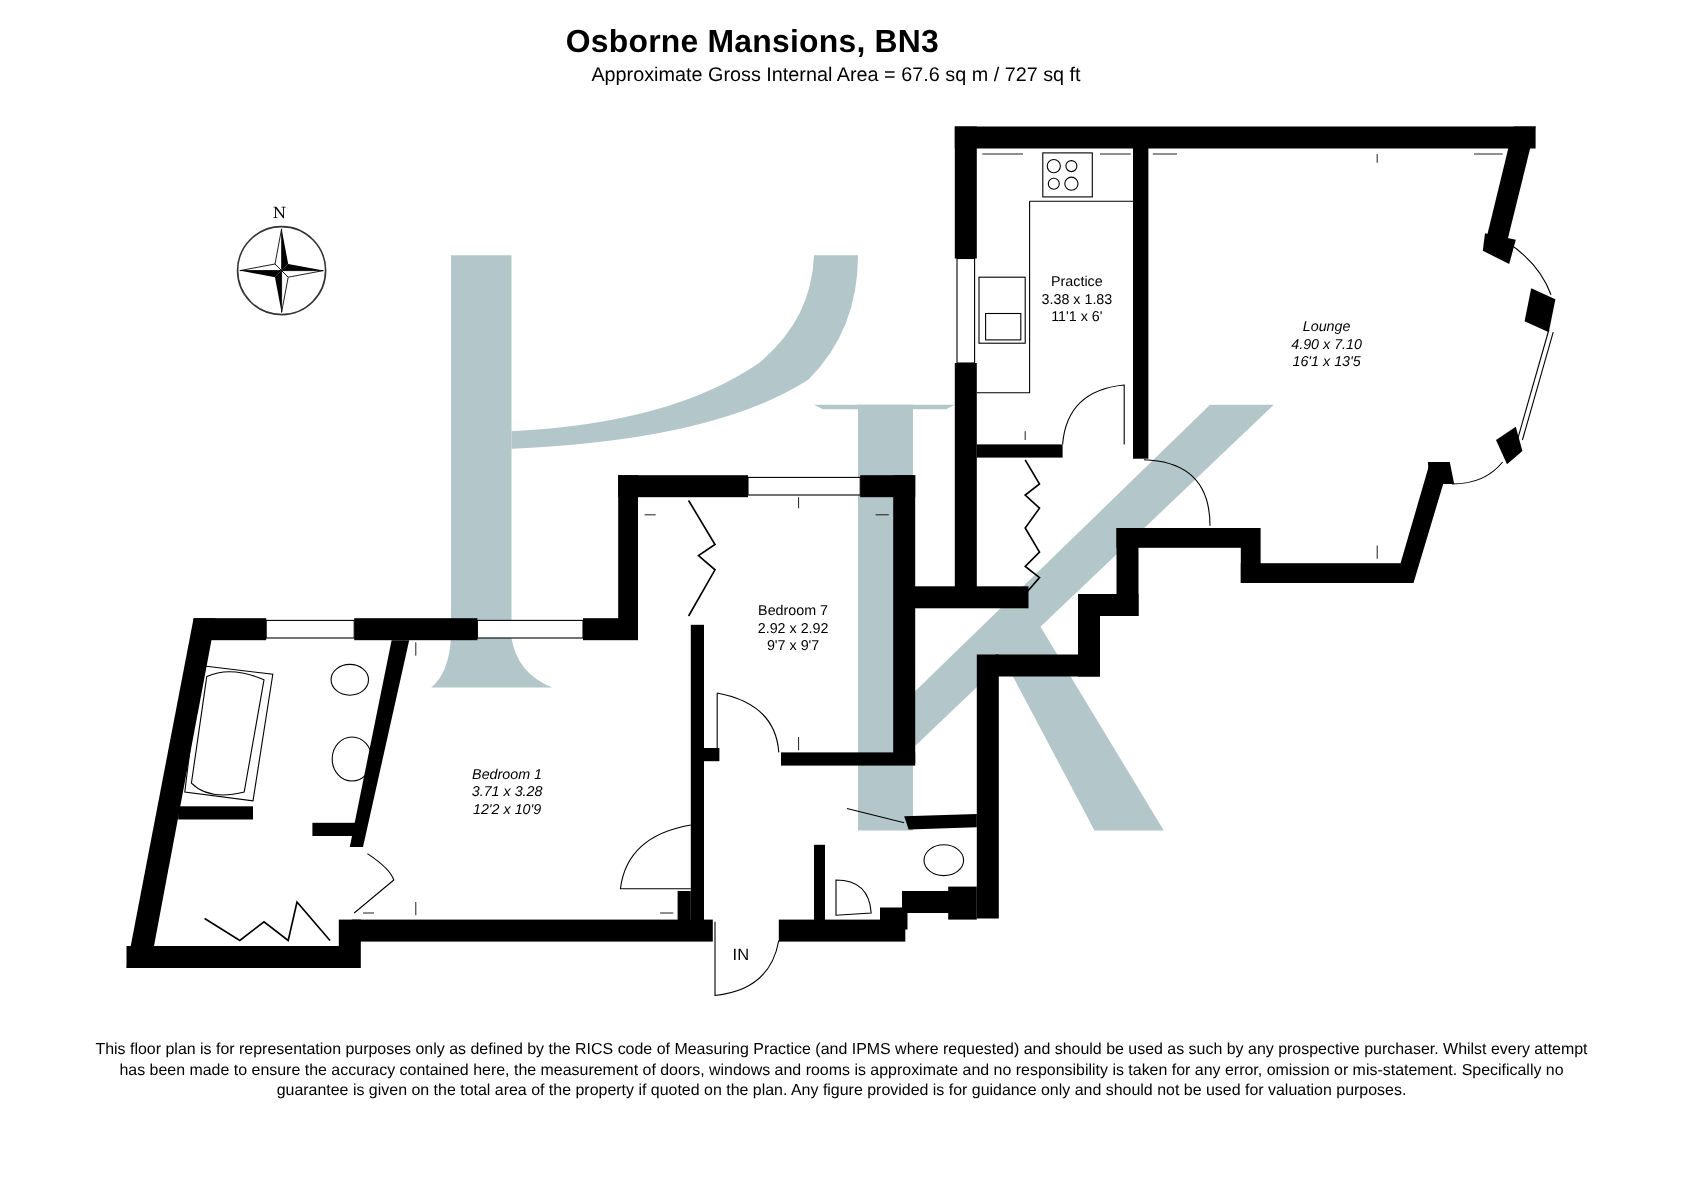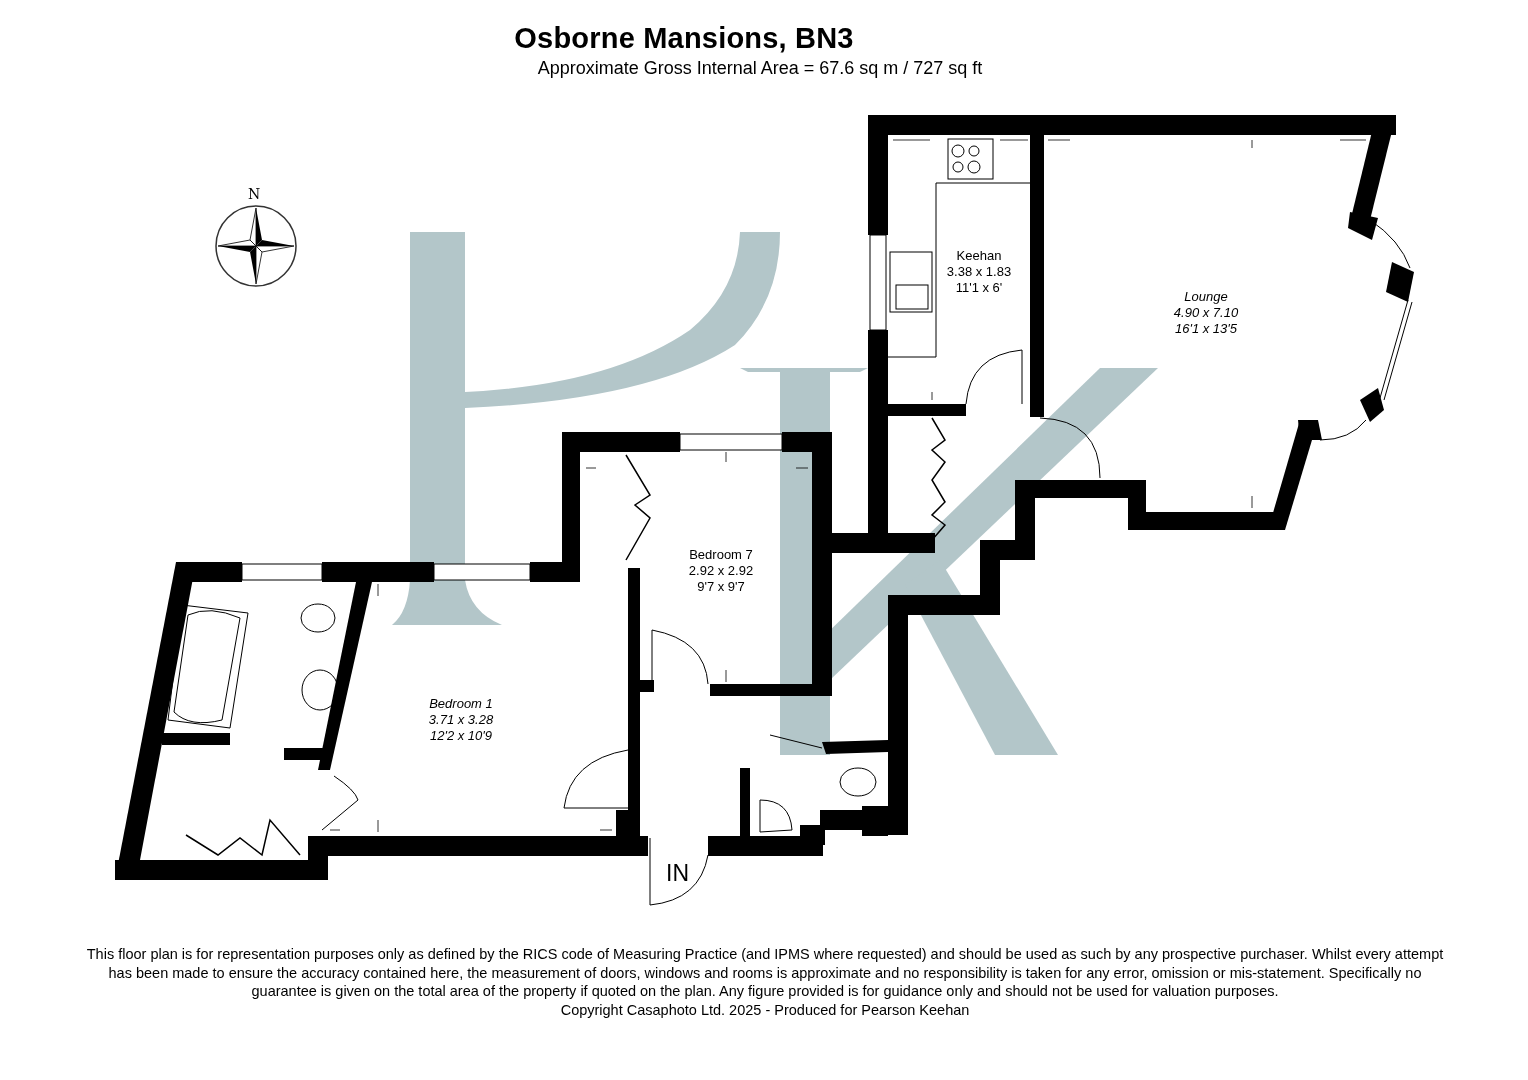--- a/index.html
+++ b/index.html
@@ -1,21 +1,21 @@
 <!DOCTYPE html>
 <html><head>
 <meta charset="utf-8">
 <style>
   html,body{margin:0;padding:0;background:#ffffff;}
   body{width:1528px;height:1080px;position:relative;overflow:hidden;font-family:"Liberation Sans",sans-serif;color:#000;}
   .title{position:absolute;top:22px;left:0;width:1368px;text-align:center;font-weight:bold;font-size:29px;letter-spacing:0.2px;}
   .subtitle{position:absolute;top:58px;left:0;width:1520px;text-align:center;font-size:18px;}
   svg.plan{position:absolute;top:0;left:0;}
   .room-label{position:absolute;text-align:center;font-size:13px;line-height:16px;transform:translateX(-50%);white-space:nowrap;}
-  .in-label{position:absolute;font-size:23px;}
+  .in-label{position:absolute;font-size:15px;}
   .compass-n{position:absolute;left:248px;top:186px;font-family:"DejaVu Serif",serif;font-size:14px;}
   .disclaimer{position:absolute;top:945px;left:80px;width:1370px;text-align:center;font-size:14.5px;line-height:18.5px;}
   .copyright{display:block;}
 </style>
 </head>
 <body>
 
 <div class="title">Osborne Mansions, BN3</div>
 <div class="subtitle">Approximate Gross Internal Area = 67.6 sq m / 727 sq ft</div>
 
@@ -162,21 +162,21 @@
   <g stroke="#000" stroke-width="0.8">
     <path d="M893 140 L930 140 M1000 140 L1028 140 M1048 140 L1070 140 M1340 140 L1366 140 M1252 140 L1252 148 M1252 496 L1252 508 M932 392 L932 400"></path>
     <path d="M586 468 L596 468 M796 468 L808 468 M726 452 L726 462 M726 670 L726 682"></path>
     <path d="M378 584 L378 596 M378 820 L378 832 M330 830 L340 830 M600 830 L612 830"></path>
   </g>
 </svg>
 
 <div class="compass-n">N</div>
 
 <div class="room-label" style="left:979px;top:248px;">
-  <div>Keehan</div>
+  <div>Practice</div>
   <div>3.38 x 1.83</div>
   <div>11'1 x 6'</div>
 </div>
 <div class="room-label" style="left:1206px;top:289px;font-style:italic;">
   <div>Lounge</div>
   <div>4.90 x 7.10</div>
   <div>16'1 x 13'5</div>
 </div>
 <div class="room-label" style="left:721px;top:547px;">
   <div>Bedroom 7</div>
@@ -186,14 +186,13 @@
 <div class="room-label" style="left:461px;top:696px;font-style:italic;">
   <div>Bedroom 1</div>
   <div>3.71 x 3.28</div>
   <div>12'2 x 10'9</div>
 </div>
 
 <div class="in-label" style="left:666px;top:860px;">IN</div>
 
 <div class="disclaimer">
   <span>This floor plan is for representation purposes only as defined by the RICS code of Measuring Practice (and IPMS where requested) and should be used as such by any prospective purchaser. Whilst every attempt has been made to ensure the accuracy contained here, the measurement of doors, windows and rooms is approximate and no responsibility is taken for any error, omission or mis-statement. Specifically no guarantee is given on the total area of the property if quoted on the plan. Any figure provided is for guidance only and should not be used for valuation purposes.</span>
-  <span class="copyright">Copyright Casaphoto Ltd. 2025 - Produced for Pearson Keehan</span>
 </div>
 
 </body></html>

